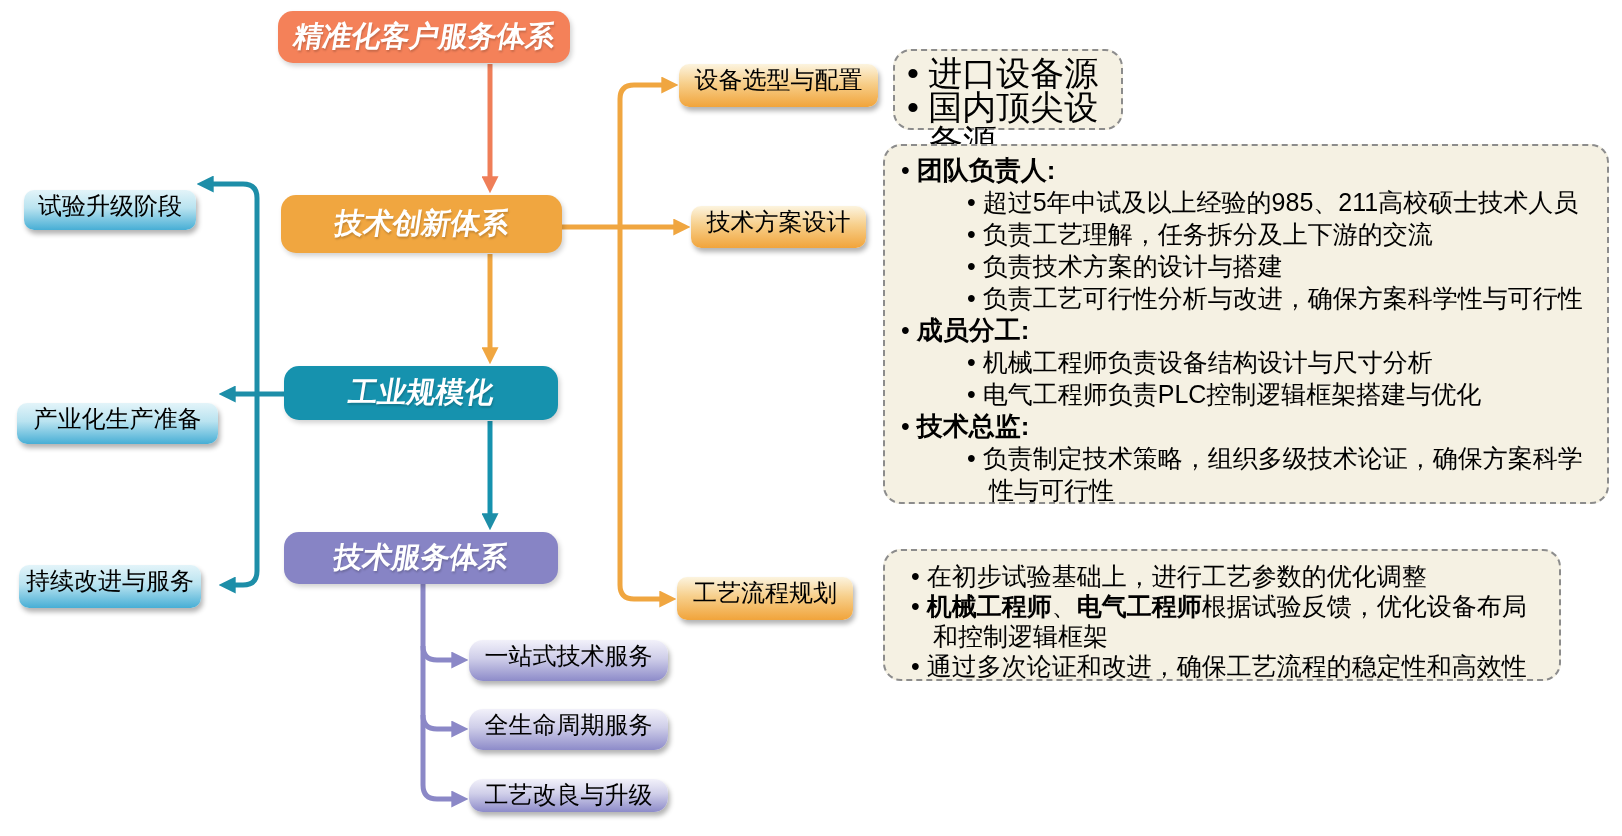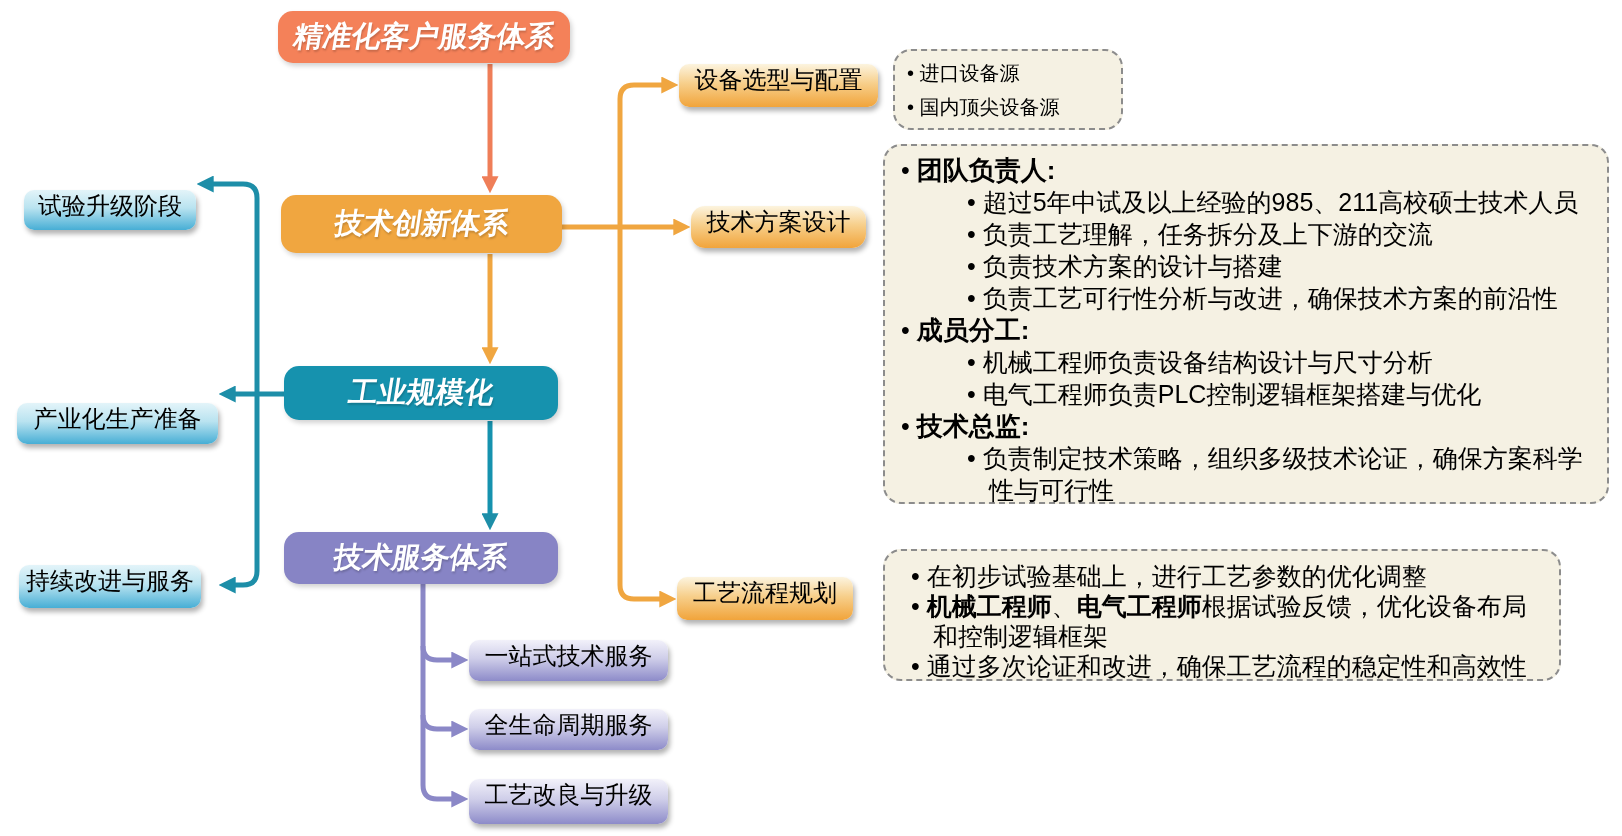--- a/index.html
+++ b/index.html
@@ -18,31 +18,31 @@
   .n-amber{background:#F0A640;}
   .n-teal{background:#1692AE;}
   .n-purple{background:#8784C5;}
   .chip{
     position:absolute;z-index:2;display:flex;align-items:flex-start;justify-content:center;
     border-radius:10px;color:#000;font-weight:normal;font-size:24px;
     box-shadow:2px 4px 5px rgba(0,0,0,0.30);
   }
   .g-blue  {background:linear-gradient(180deg,#E3F4F9 0%,#B9E3F0 45%,#47AED5 100%);margin-top:26px;}
   .g-orange{background:linear-gradient(180deg,#FCF4DF 0%,#F7CF8B 45%,#F1A43B 100%);}
-  .g-violet{background:linear-gradient(180deg,#F2F1FA 0%,#CFCEE9 45%,#8D8BC9 100%);}
+  .g-violet{background:linear-gradient(180deg,#F2F1FA 0%,#CFCEE9 45%,#8D8BC9 100%);border-radius:14px;}
   .panel{
     position:absolute;z-index:2;background:#F5F1E3;border:2px dashed #8C8C8C;
     border-radius:18px;color:#000;box-sizing:border-box;
   }
   .panel ul{list-style:none;margin:0;padding:0;}
   .panel li{position:relative;}
   .bullet-li{padding-left:22px;text-indent:-22px;}
   .bullet-li::before{content:"• ";}
   .b{font-weight:bold;}
-  .panel-equip{left:893px;top:49px;width:230px;height:81px;padding:5px 12px;font-size:20px;line-height:34px;}
+  .panel-equip{left:893px;top:49px;width:230px;height:81px;padding:5px 12px;font-size:34px;line-height:34px;}
   .panel-team{left:883px;top:144px;width:726px;height:360px;padding:8px 16px;font-size:25px;line-height:32px;}
   .panel-team .sec-title{font-size:26px;font-weight:bold;}
   .panel-team ul.sub{margin-left:44px;}
   .panel-proc{left:883px;top:549px;width:678px;height:132px;padding:10px 26px;font-size:25px;line-height:30px;}
 </style>
 </head>
 <body>
 
 <div class="canvas">
 
@@ -99,53 +99,53 @@
   <div class="chip g-blue" style="left:17px;top:377px;width:201px;height:41px;">
     <span>产业化生产准备</span>
   </div>
   <div class="chip g-blue" style="left:19px;top:539px;width:182px;height:43px;">
     <span>持续改进与服务</span>
   </div>
 
   <div class="chip g-orange" style="left:679px;top:64px;width:199px;height:43px;">
     <span>设备选型与配置</span>
   </div>
-  <div class="chip g-orange" style="left:691px;top:206px;width:175px;height:42px;border-radius:14px;">
+  <div class="chip g-orange" style="left:691px;top:206px;width:175px;height:42px;">
     <span>技术方案设计</span>
   </div>
   <div class="chip g-orange" style="left:677px;top:577px;width:176px;height:43px;">
     <span>工艺流程规划</span>
   </div>
 
   <div class="chip g-violet" style="left:469px;top:640px;width:199px;height:41px;">
     <span>一站式技术服务</span>
   </div>
   <div class="chip g-violet" style="left:469px;top:709px;width:199px;height:41px;">
     <span>全生命周期服务</span>
   </div>
-  <div class="chip g-violet" style="left:469px;top:779px;width:199px;height:45px;">
+  <div class="chip g-violet" style="left:469px;top:779px;width:199px;height:33px;">
     <span>工艺改良与升级</span>
   </div>
 
   <div class="panel panel-equip">
     <ul>
       <li class="bullet-li">进口设备源</li>
       <li class="bullet-li">国内顶尖设备源</li>
     </ul>
   </div>
 
   <div class="panel panel-team">
     <ul>
       <li class="bullet-li">
         <span class="sec-title">团队负责人:</span>
         <ul class="sub">
           <li class="bullet-li">超过5年中试及以上经验的985、211高校硕士技术人员</li>
           <li class="bullet-li">负责工艺理解，任务拆分及上下游的交流</li>
           <li class="bullet-li">负责技术方案的设计与搭建</li>
-          <li class="bullet-li">负责工艺可行性分析与改进，确保技术方案的前沿性</li>
+          <li class="bullet-li">负责工艺可行性分析与改进，确保方案科学性与可行性</li>
         </ul>
       </li>
       <li class="bullet-li">
         <span class="sec-title">成员分工:</span>
         <ul class="sub">
           <li class="bullet-li">机械工程师负责设备结构设计与尺寸分析</li>
           <li class="bullet-li">电气工程师负责PLC控制逻辑框架搭建与优化</li>
         </ul>
       </li>
       <li class="bullet-li">

